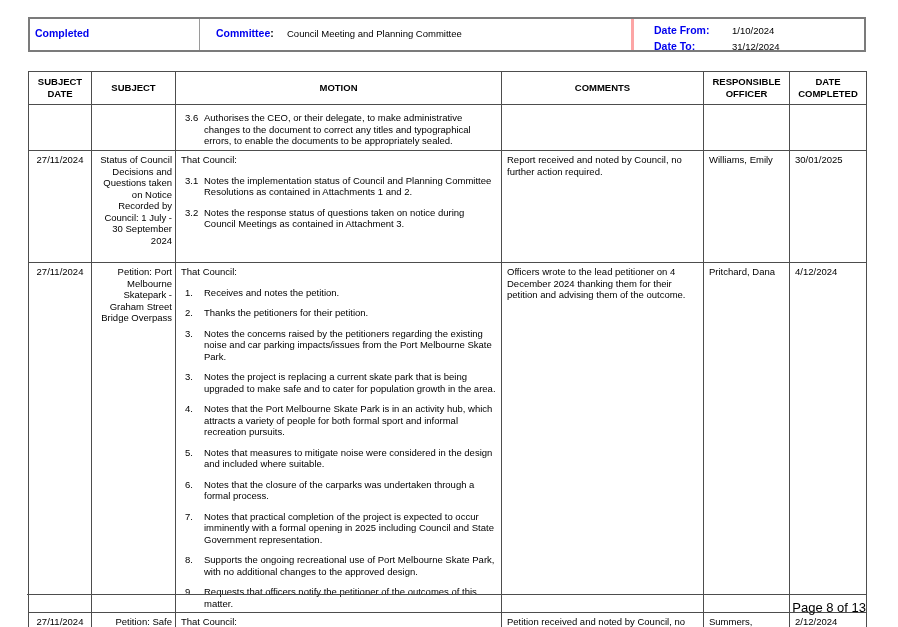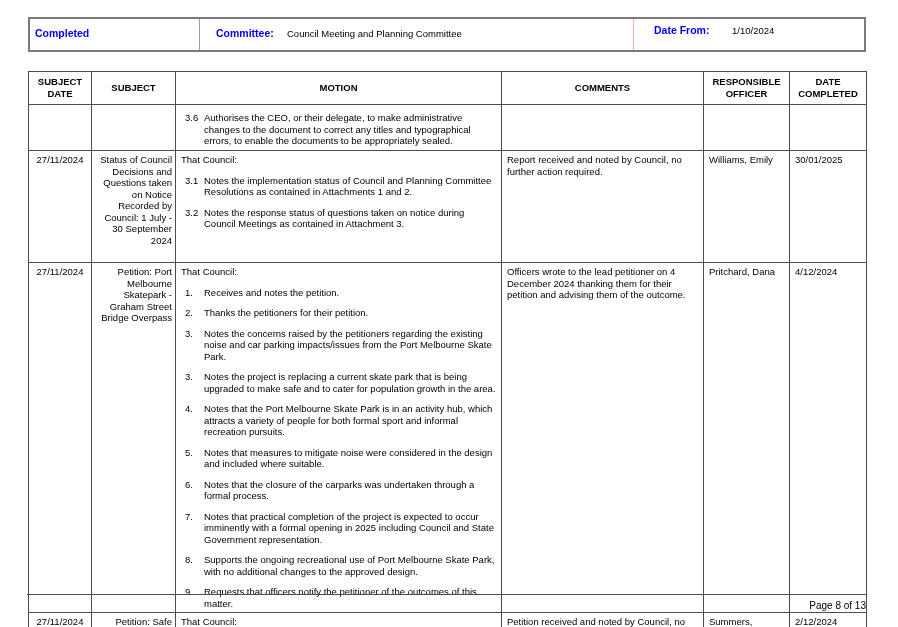--- a/index.html
+++ b/index.html
@@ -7,21 +7,21 @@
     width:898px;height:627px;position:relative;background:#ffffff;
     font-family:"Liberation Sans", sans-serif;color:#000;overflow:hidden;
   }
   
   .header-box{
     position:absolute;left:28px;top:17px;width:838px;height:35px;
     border:2px solid #7b7b7b;box-sizing:border-box;display:flex;background:#fff;
   }
   .hb-cell{box-sizing:border-box;}
   .hb-status{width:170px;border-right:1px solid #9a9a9a;padding:4px 0 0 5px;}
-  .hb-committee{width:434px;border-right:1px solid #fca5a5;padding:4px 0 0 16px;}
+  .hb-committee{width:434px;border-right:3px solid #fca5a5;padding:4px 0 0 16px;}
   .hb-dates{flex:1;padding:3px 0 0 20px;}
   .hb-label{color:#0000ee;font-weight:bold;font-size:10.5px;}
   .hb-colon{color:#000;font-weight:bold;font-size:10.5px;}
   .hb-value{font-size:9.5px;color:#000;}
   .hb-labelwrap{display:inline-block;width:71px;white-space:nowrap;}
   .hb-daterow{height:14px;line-height:14px;white-space:nowrap;}
   .hb-daterow + .hb-daterow{margin-top:2px;}
   .hb-daterow .hb-label{display:inline-block;width:78px;}
   
   table.main-table{
@@ -44,35 +44,38 @@
   tbody tr:nth-child(2) td{height:105px;}
   tbody tr:nth-child(3) td{height:305px;}
   tbody tr:nth-child(4) td{height:31px;}
   .m-intro{margin:0;}
   .m-item{display:flex;margin-top:9px;}
   .m-item:first-child{margin-top:4px;}
   .m-num{flex:0 0 19px;margin-left:4px;}
   .m-text{flex:1;}
   
   .footer-line{position:absolute;left:27px;top:594px;width:839px;border-top:1px solid #4d4d4d;}
-  .footer-text{position:absolute;top:600px;right:32px;font-size:10px;padding-left:24px;}
+  .footer-text{position:absolute;top:600px;right:32px;font-size:13px;padding-left:24px;}
 </style>
 </head>
 <body>
 
 <div class="header-box">
   <div class="hb-cell hb-status">
     <span class="hb-label">Completed</span>
   </div>
   <div class="hb-cell hb-committee">
     <span class="hb-labelwrap"><span class="hb-label">Committee</span><span class="hb-colon">:</span></span><span class="hb-value">Council Meeting and Planning Committee</span>
   </div>
   <div class="hb-cell hb-dates">
     <div class="hb-daterow">
       <span class="hb-label">Date From:</span><span class="hb-value">1/10/2024</span>
+    </div>
+    <div class="hb-daterow">
+      <span class="hb-label">Date To:</span><span class="hb-value">31/12/2024</span>
     </div>
   </div>
 </div>
 
 <table class="main-table">
   <colgroup>
     <col style="width:63px">
       <col style="width:84px">
       <col style="width:326px">
     <col style="width:202px">

